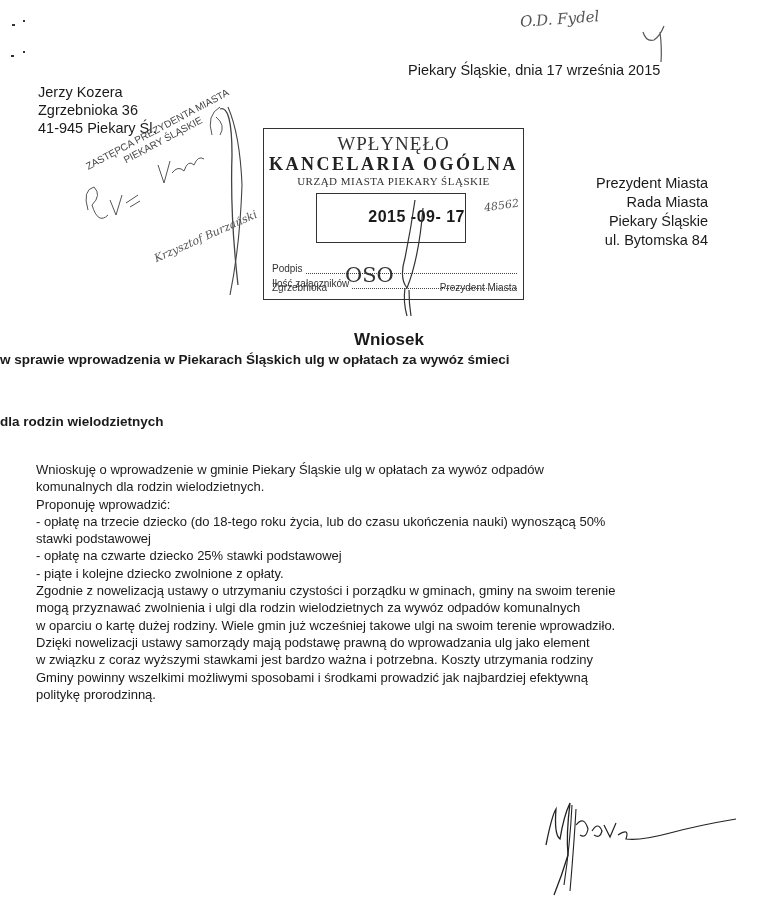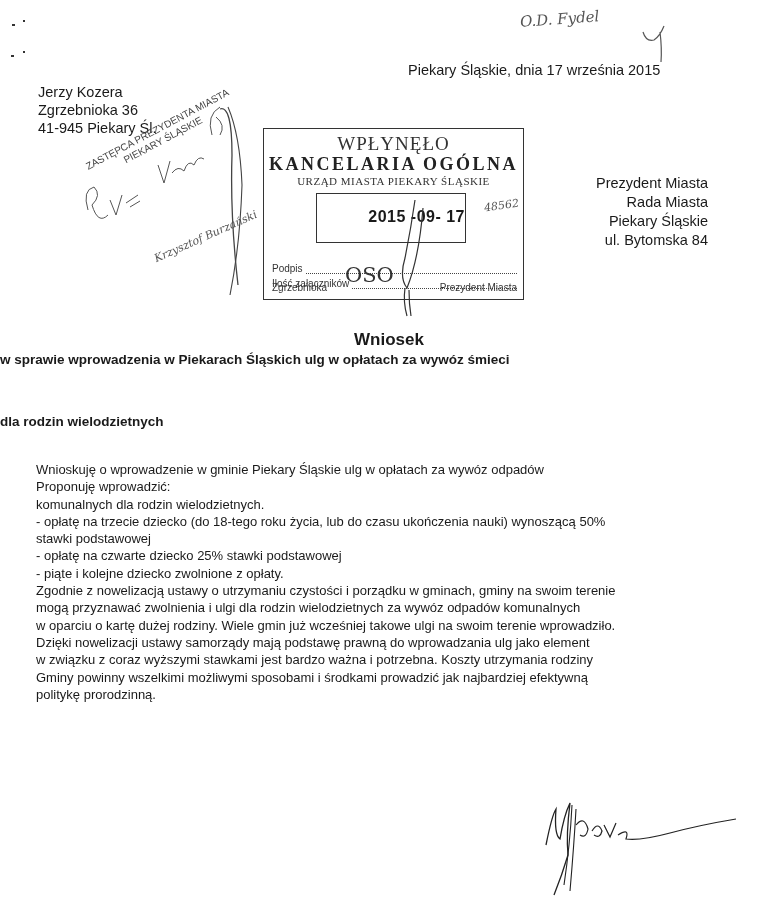--- a/index.html
+++ b/index.html
@@ -103,22 +103,22 @@
   <path d="M30 2 Q26 30 20 60 Q14 80 22 90 Q34 60 38 10" stroke="#333" stroke-width="1.2" fill="none"></path>
   <path d="M20 90 Q18 104 22 118 M24 92 Q24 106 26 118" stroke="#333" stroke-width="1.2" fill="none"></path>
 </svg>
 
 <div class="abs title">Wniosek</div>
 <div class="abs subtitle1">w sprawie wprowadzenia w Piekarach Śląskich ulg w opłatach za wywóz śmieci</div>
 <div class="abs subtitle2">dla rodzin wielodzietnych</div>
 
 <div class="abs body-text">
   <p>Wnioskuję o wprowadzenie w gminie Piekary Śląskie ulg w opłatach za wywóz odpadów</p>
+  <p>komunalnych dla rodzin wielodzietnych.</p>
   <p>Proponuję wprowadzić:</p>
-  <p>komunalnych dla rodzin wielodzietnych.</p>
   <p>- opłatę na trzecie dziecko (do 18-tego roku życia, lub do czasu ukończenia nauki) wynoszącą 50%</p>
   <p>stawki podstawowej</p>
   <p>- opłatę na czwarte dziecko 25% stawki podstawowej</p>
   <p>- piąte i kolejne dziecko zwolnione z opłaty.</p>
   <p>Zgodnie z nowelizacją ustawy o utrzymaniu czystości i porządku w gminach, gminy na swoim terenie</p>
   <p>mogą przyznawać zwolnienia i ulgi dla rodzin wielodzietnych za wywóz odpadów komunalnych</p>
   <p>w oparciu o kartę dużej rodziny. Wiele gmin już wcześniej takowe ulgi na swoim terenie wprowadziło.</p>
   <p>Dzięki nowelizacji ustawy samorządy mają podstawę prawną do wprowadzania  ulg jako element</p>
   <p>w związku z coraz wyższymi stawkami jest bardzo ważna i potrzebna. Koszty utrzymania rodziny</p>
   <p>Gminy powinny wszelkimi możliwymi sposobami i środkami prowadzić jak najbardziej efektywną</p>

